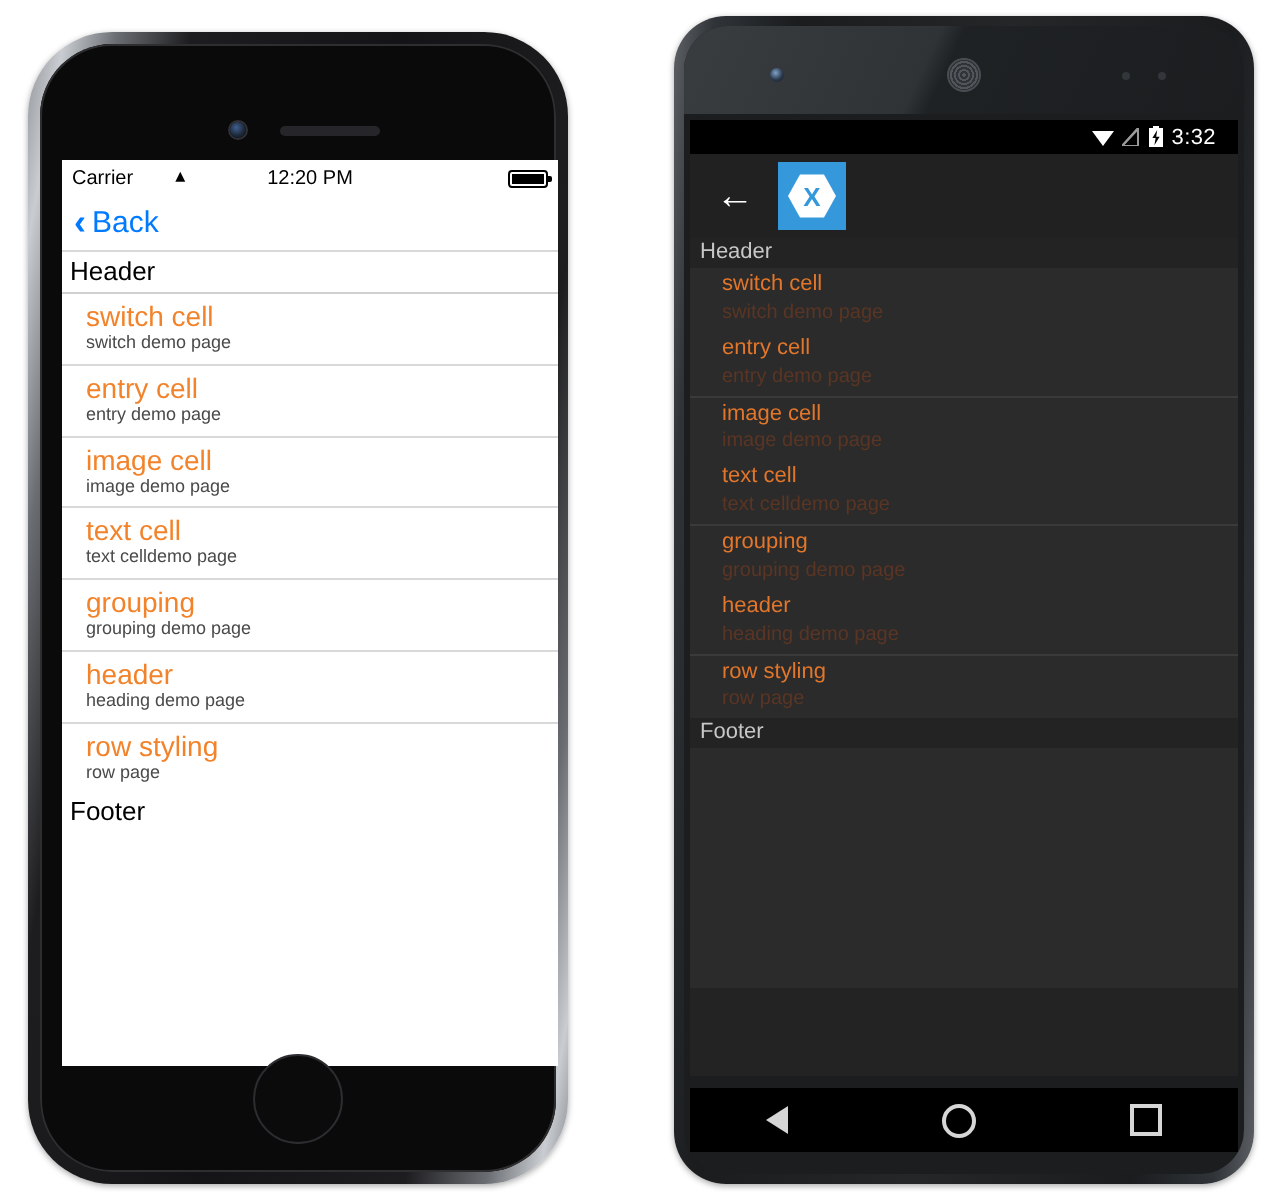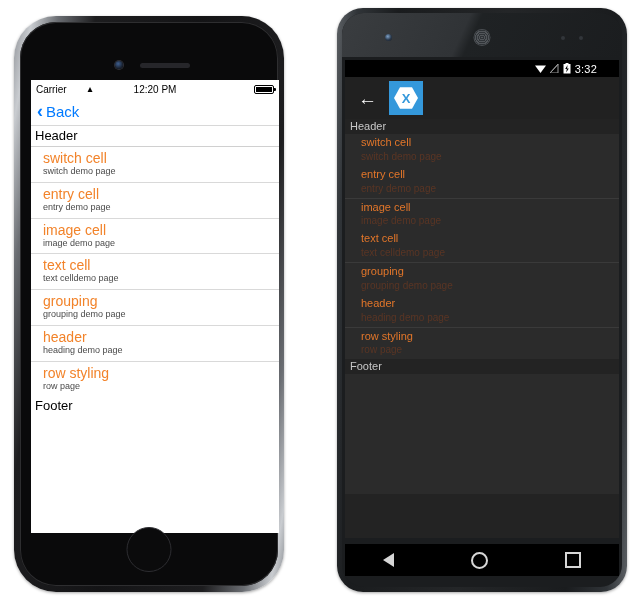--- a/index.html
+++ b/index.html
@@ -223,21 +223,21 @@
     overflow: hidden;
   }
 
   .and-status {
     height: 17px;
     background: #000;
     display: flex;
     align-items: center;
     justify-content: flex-end;
     gap: 4px;
-    padding-right: 22px;
+    padding-right: 11px;
     color: #ffffff;
     font-size: 10px;
   }
   .and-status .ico { display: inline-flex; align-items: center; }
   .and-status .clock { font-size: 11px; letter-spacing: 0.2px; }
 
   .and-appbar {
     height: 42px;
     background: #212121;
     display: flex;

